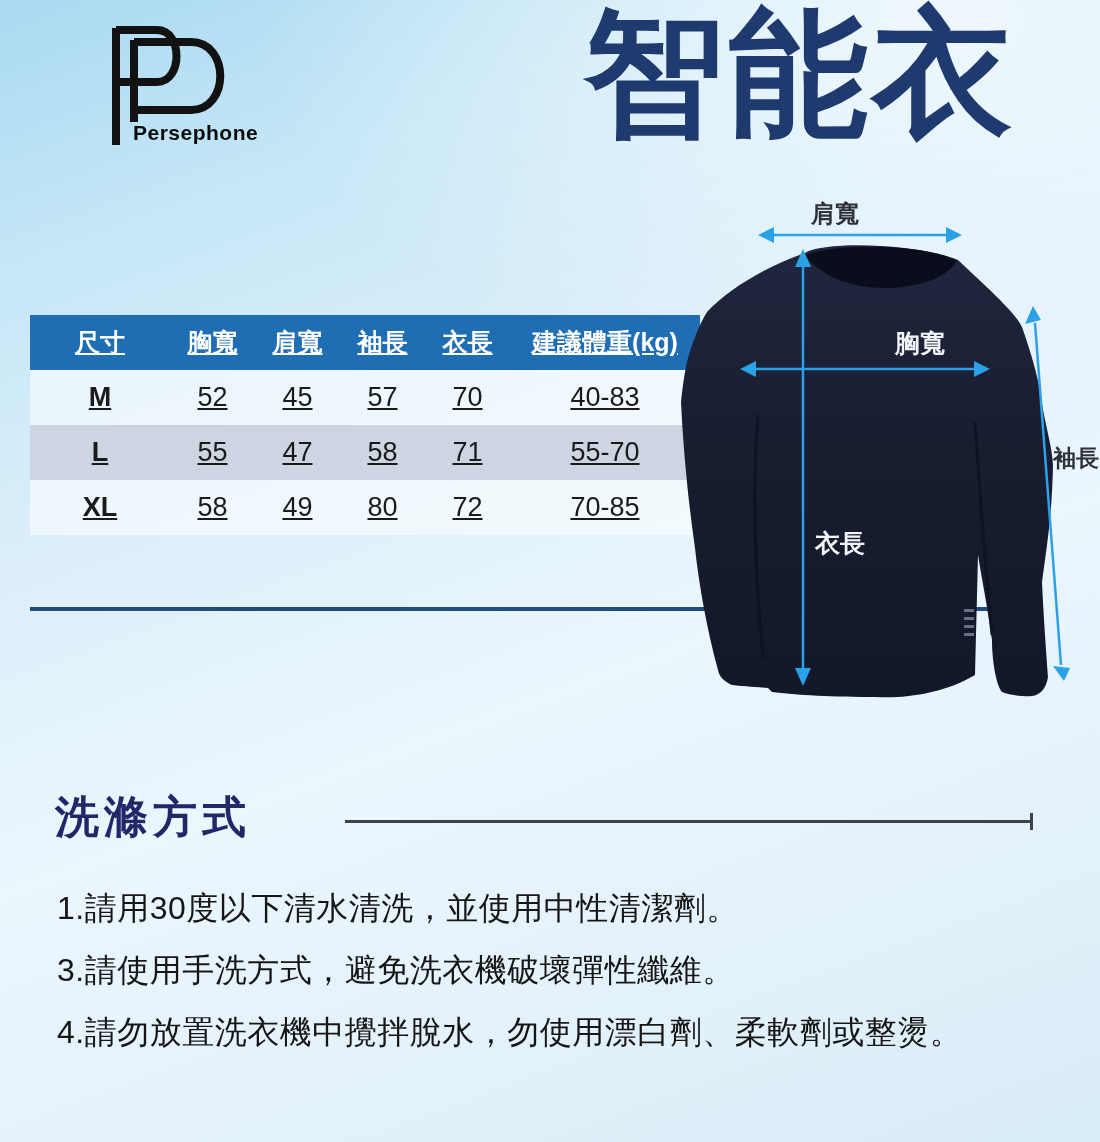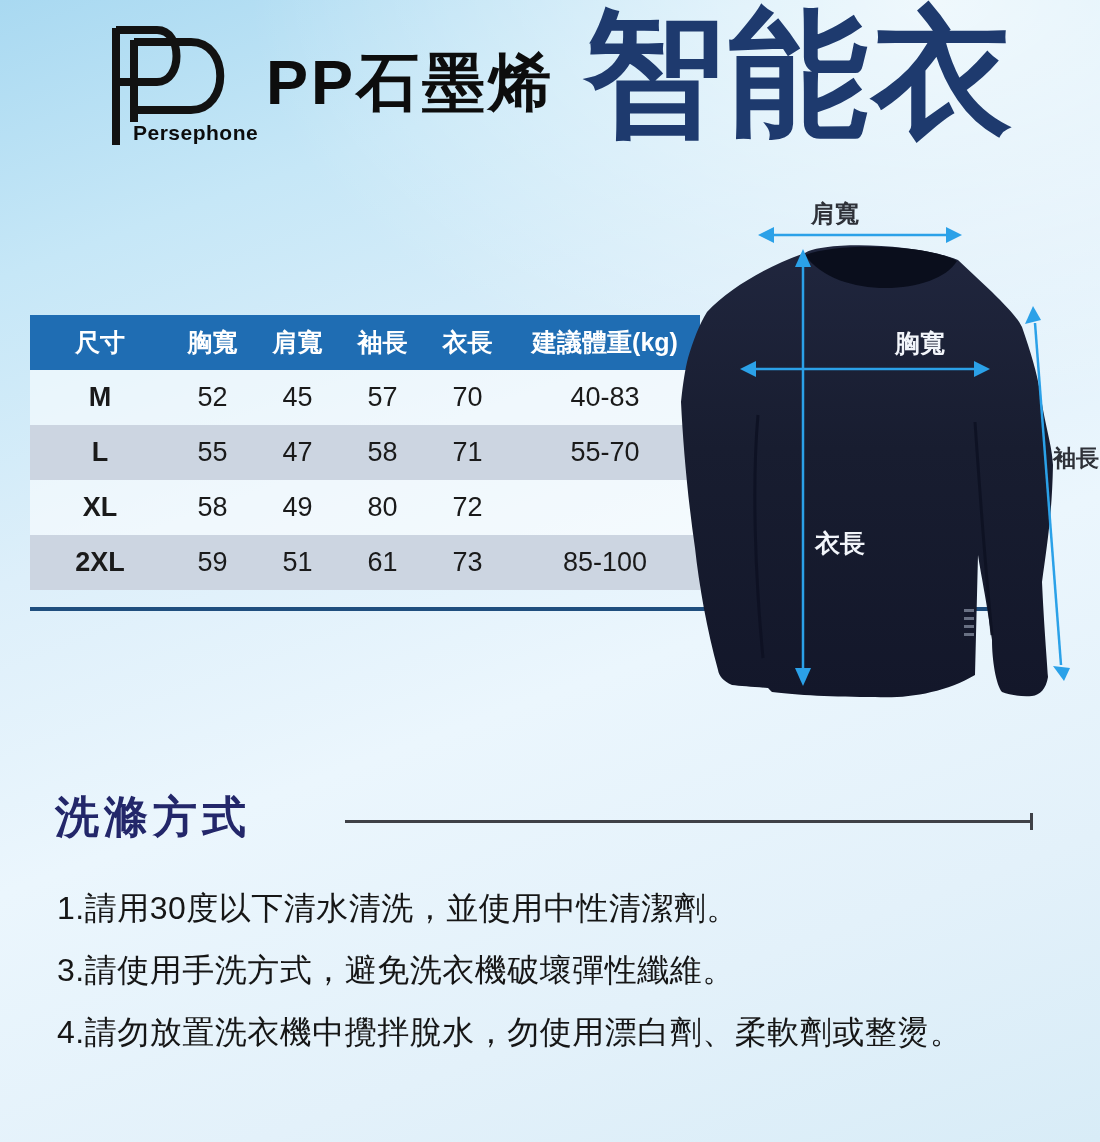--- a/index.html
+++ b/index.html
@@ -15,21 +15,21 @@
   .brand-name{position:absolute;left:133px;top:121px;font-size:21px;font-weight:600;color:#0c0c0c;letter-spacing:.5px;}
   .series{position:absolute;left:266px;top:40px;font-size:63px;font-weight:800;color:#0d0d0d;letter-spacing:3px;}
   .title{position:absolute;left:584px;top:0px;font-size:140px;line-height:1.05;font-weight:700;
          color:#1e3a6e;font-family:"DejaVu Serif", serif;letter-spacing:4px;}
   
   .size-table{position:absolute;left:30px;top:315px;width:670px;z-index:0;}
   .trow{display:flex;height:55px;align-items:center;font-size:27px;color:#1a1a1a;}
   .thead{background:#1f6db3;color:#ffffff;font-weight:700;font-size:25px;}
   .trow.alt{background:#ccd5e1;}
   .trow.lite{background:rgba(255,255,255,.55);}
-  .cell{display:flex;justify-content:center;align-items:center;}
+  .cell{display:flex;justify-content:center;align-items:center;text-decoration:underline;}
   .c0{width:140px;font-weight:700;}
   .c1,.c2,.c3,.c4{width:85px;}
   .c5{width:190px;}
   .thead .cell{font-weight:700;}
   .divider{position:absolute;left:30px;top:607px;width:1010px;height:4px;background:#1f4e7e;z-index:1;}
   
   .diagram{position:absolute;left:675px;top:195px;width:430px;height:530px;z-index:2;}
   .shirt-svg{position:absolute;left:0;top:20px;}
   .overlay-svg{position:absolute;left:0;top:0;}
   .mlabel{position:absolute;font-weight:700;white-space:nowrap;}
@@ -53,21 +53,20 @@
 
   <svg class="logo-svg" width="160" height="132" viewBox="0 0 160 132">
     <g fill="none" stroke="#121212" stroke-width="8">
       <path d="M23,10 V127"></path>
       <path d="M23,12 H64 C90,12 90,64 64,64 H23"></path>
       <path d="M41,22 V104"></path>
       <path d="M41,24 H98 C137,24 137,92 98,92 H41"></path>
     </g>
   </svg>
   <span class="brand-name">Persephone</span>
-  <span class="series">PP石墨烯</span>
   <span class="title">智能衣</span>
 
   <div class="size-table">
     <div class="trow thead">
       <span class="cell c0">尺寸</span>
       <span class="cell c1">胸寬</span>
       <span class="cell c2">肩寬</span>
       <span class="cell c3">袖長</span>
       <span class="cell c4">衣長</span>
       <span class="cell c5">建議體重(kg)</span>
@@ -87,28 +86,21 @@
       <span class="cell c3">58</span>
       <span class="cell c4">71</span>
       <span class="cell c5">55-70</span>
     </div>
     <div class="trow lite">
       <span class="cell c0">XL</span>
       <span class="cell c1">58</span>
       <span class="cell c2">49</span>
       <span class="cell c3">80</span>
       <span class="cell c4">72</span>
-    </div>
-    <div class="trow alt">
-      <span class="cell c0">2XL</span>
-      <span class="cell c1">59</span>
-      <span class="cell c2">51</span>
-      <span class="cell c3">61</span>
-      <span class="cell c4">73</span>
-      <span class="cell c5">85-100</span>
+      <span class="cell c5">70-85</span>
     </div>
   </div>
 
   <div class="divider"></div>
 
   <div class="diagram">
     <svg class="shirt-svg" width="430" height="500" viewBox="0 0 430 500">
       <defs>
         <linearGradient id="shirtG" x1="0" y1="0" x2="0" y2="1">
           <stop offset="0" stop-color="#20263e"></stop>

